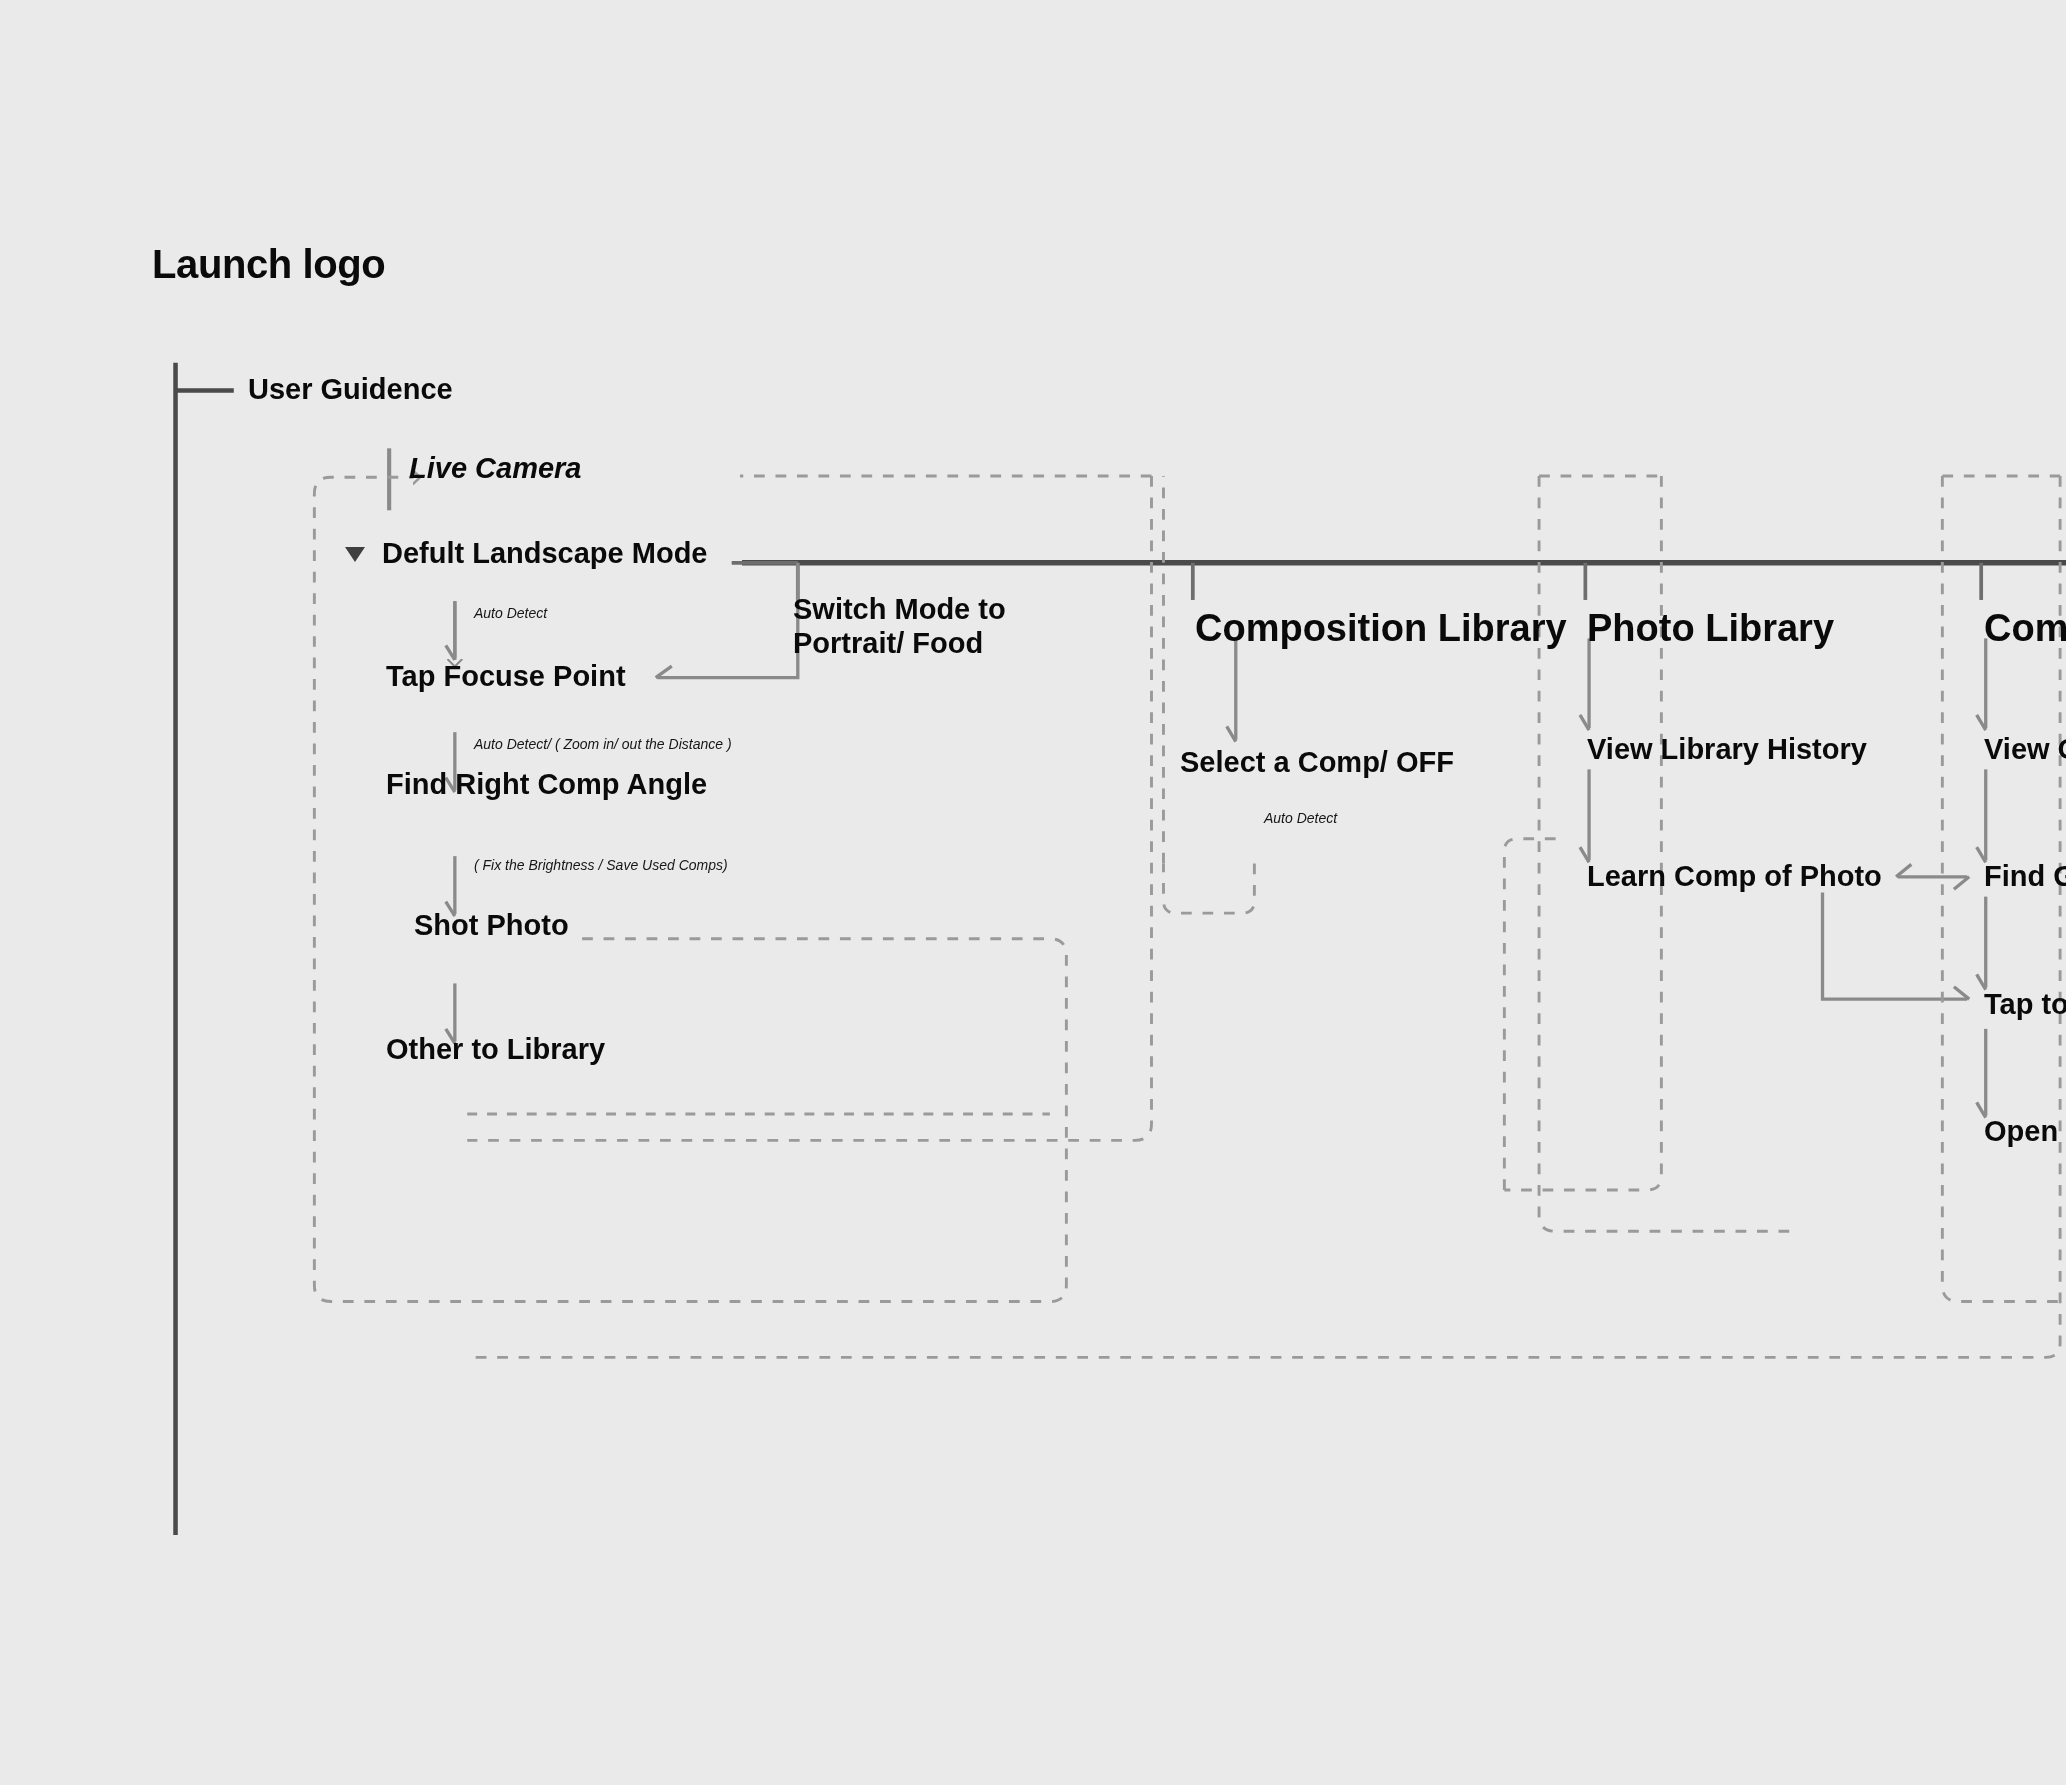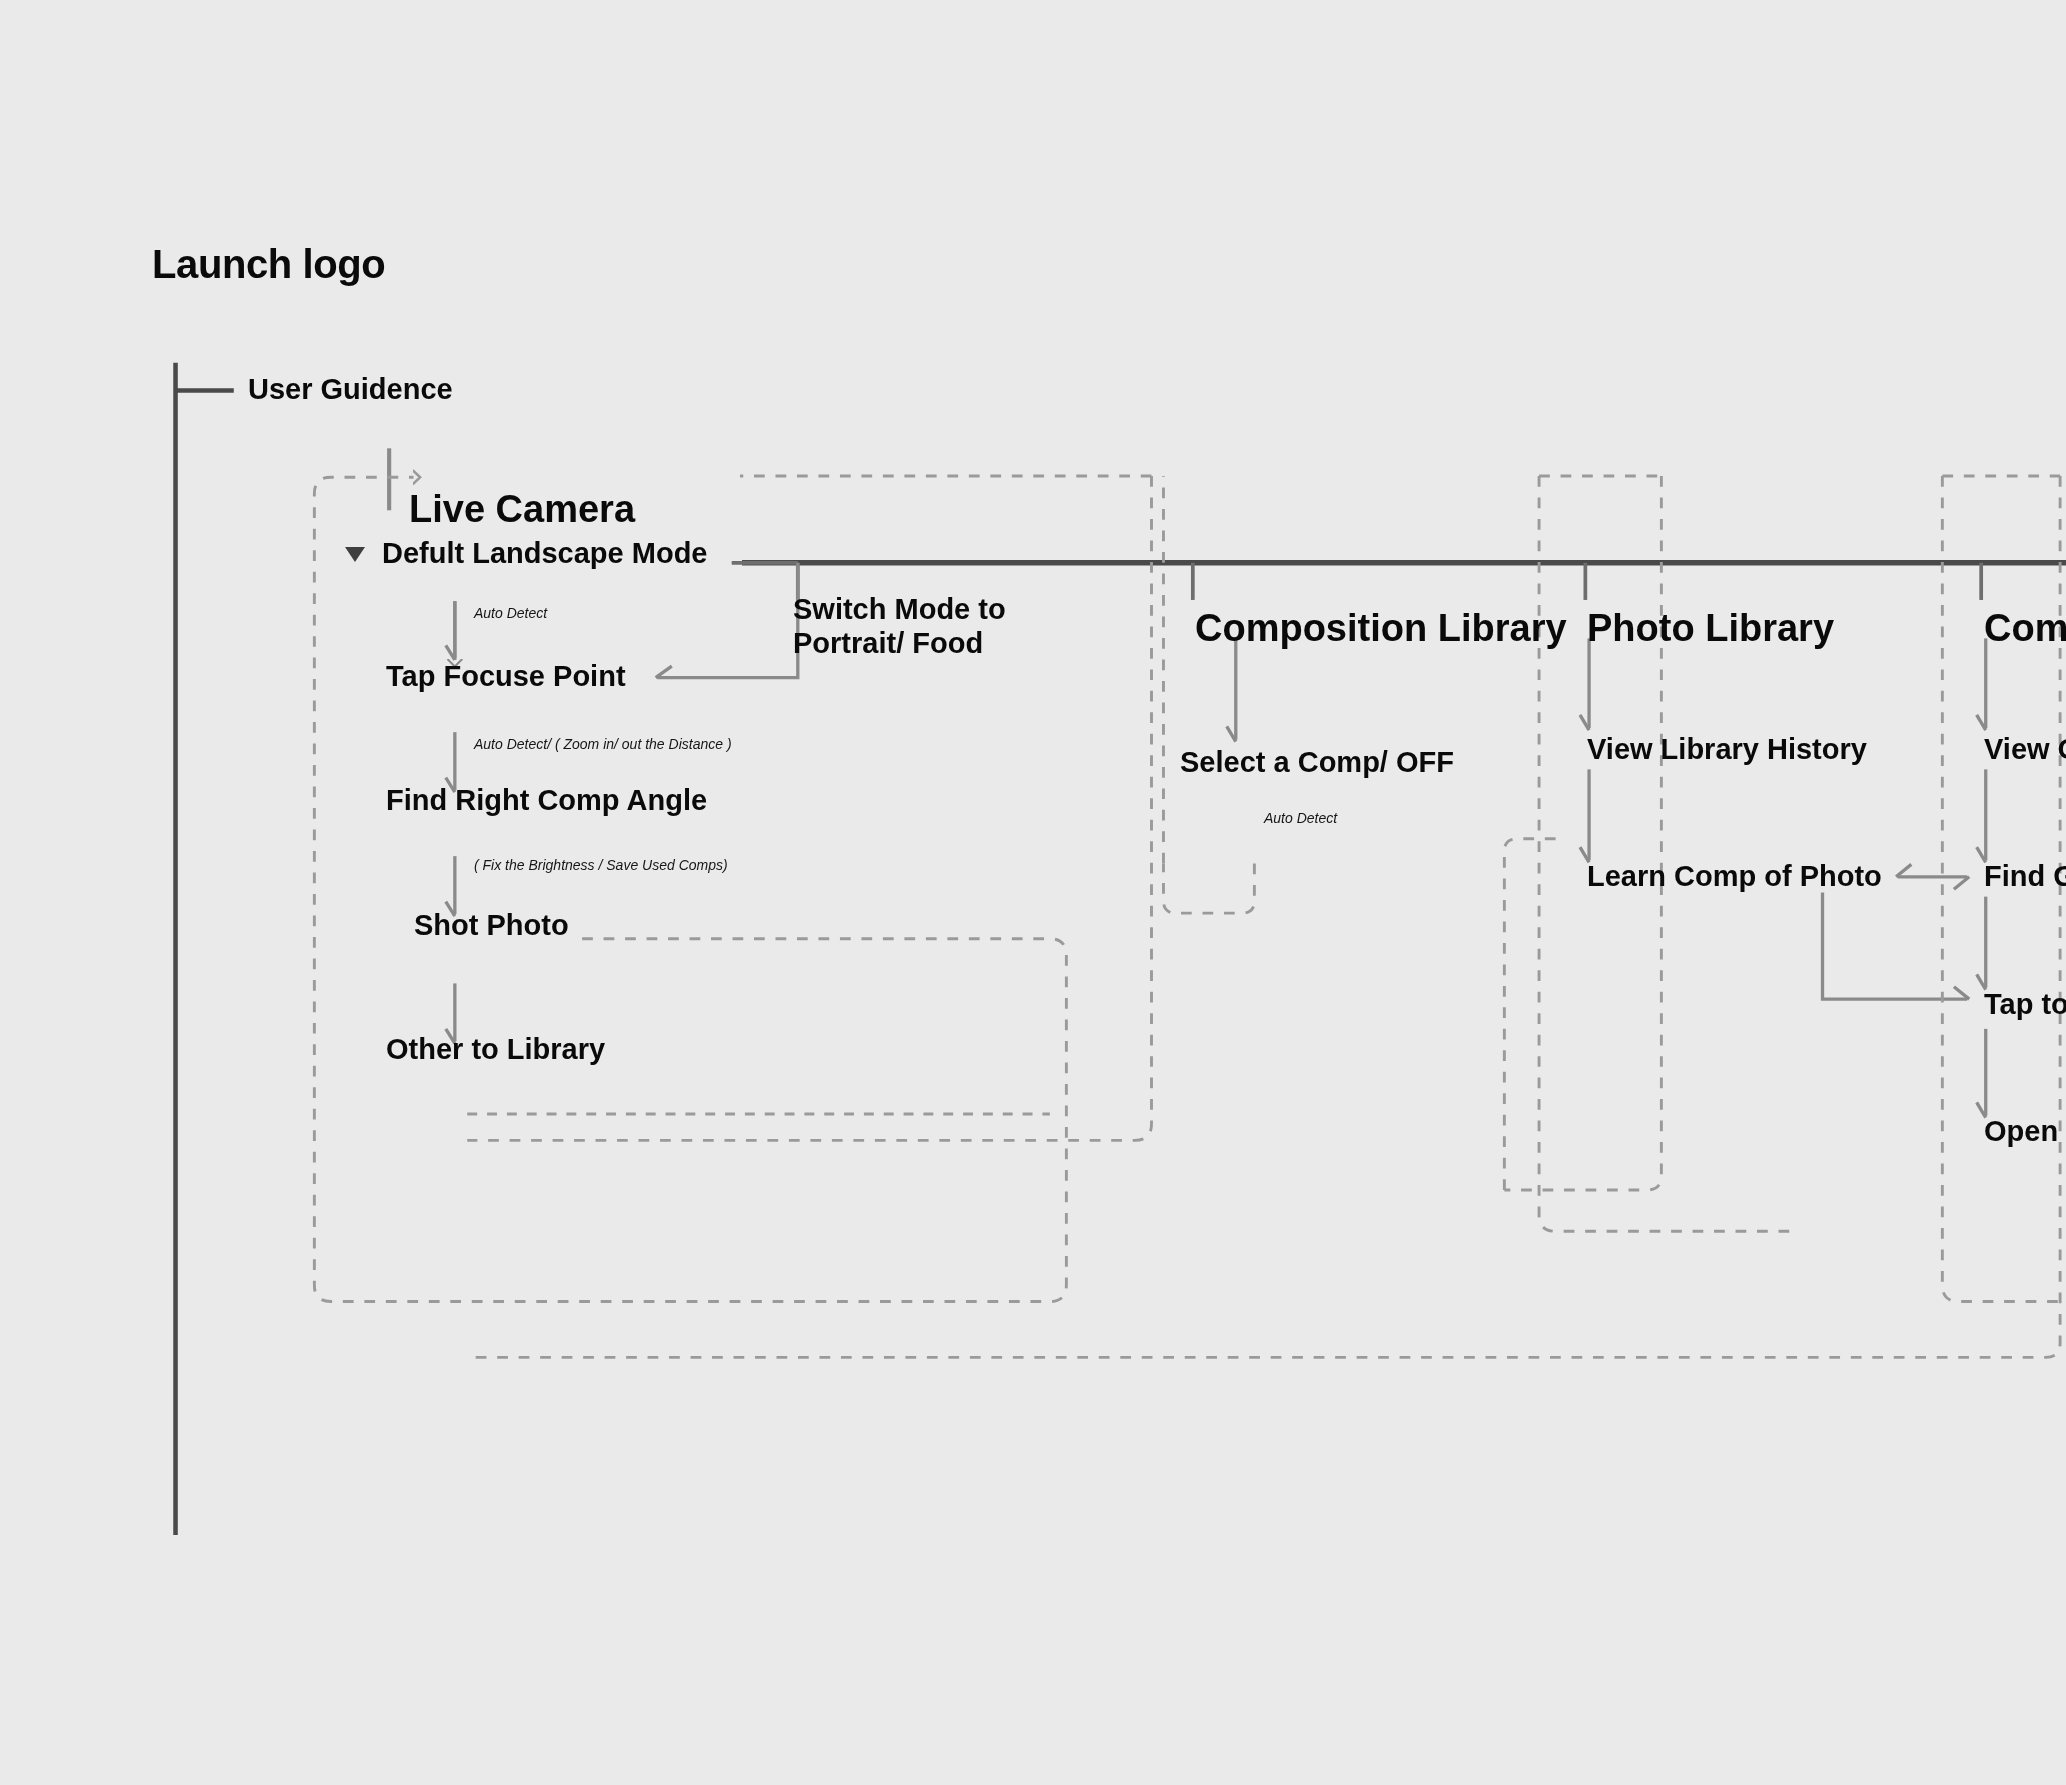--- a/index.html
+++ b/index.html
@@ -9,21 +9,21 @@
     font-family:"Liberation Sans","DejaVu Sans",sans-serif;
     overflow:hidden;
     position:relative;
   }
   #canvas{position:absolute;left:0;top:0;width:3174px;height:1785px;}
   svg.lines{position:absolute;left:0;top:0;width:3174px;height:1785px;pointer-events:none;}
 
   .node{position:absolute;white-space:nowrap;color:#0a0a0a;}
   .title{font-size:40px;font-weight:bold;letter-spacing:-0.4px;}
   .lvl1{font-size:29px;font-weight:bold;}
-  .lvl2{font-size:38px;font-weight:bold;margin-top:36px;}
+  .lvl2{font-size:29px;font-weight:bold;font-style:italic;}
   .colhead{font-size:38px;font-weight:bold;}
   .step{font-size:29px;font-weight:bold;}
   .note{font-size:14px;font-style:italic;color:#161616;font-weight:400;}
   .tri{position:absolute;width:0;height:0;
        border-left:10.7px solid transparent;border-right:10.7px solid transparent;
        border-top:15px solid #3f3f3f;}
 </style>
 </head>
 <body>
 
@@ -153,21 +153,21 @@
 
   <div class="node lvl2" style="left:409px;top:452px;">Live Camera</div>
 
   <div class="tri" style="left:345px;top:547px;"></div>
   <div class="node step" style="left:382px;top:537px;">Defult Landscape Mode</div>
 
   <div class="node note" style="left:474px;top:605px;">Auto Detect</div>
   <div class="node step" style="left:386px;top:660px;">Tap Focuse Point</div>
 
   <div class="node note" style="left:474px;top:736px;">Auto Detect/ ( Zoom in/ out the Distance )</div>
-  <div class="node step" style="left:386px;top:784px;">Find Right Comp Angle</div>
+  <div class="node step" style="left:386px;top:768px;">Find Right Comp Angle</div>
 
   <div class="node note" style="left:474px;top:857px;">( Fix the Brightness / Save Used Comps)</div>
   <div class="node step" style="left:386px;top:909px;margin-left:28px;">Shot Photo</div>
 
   <div class="node step" style="left:386px;top:1033px;">Other to Library</div>
 
   <div class="node step" style="left:793px;top:592px;line-height:1.18;">
     <div>Switch Mode to</div>
     <div>Portrait/ Food</div>
   </div>

